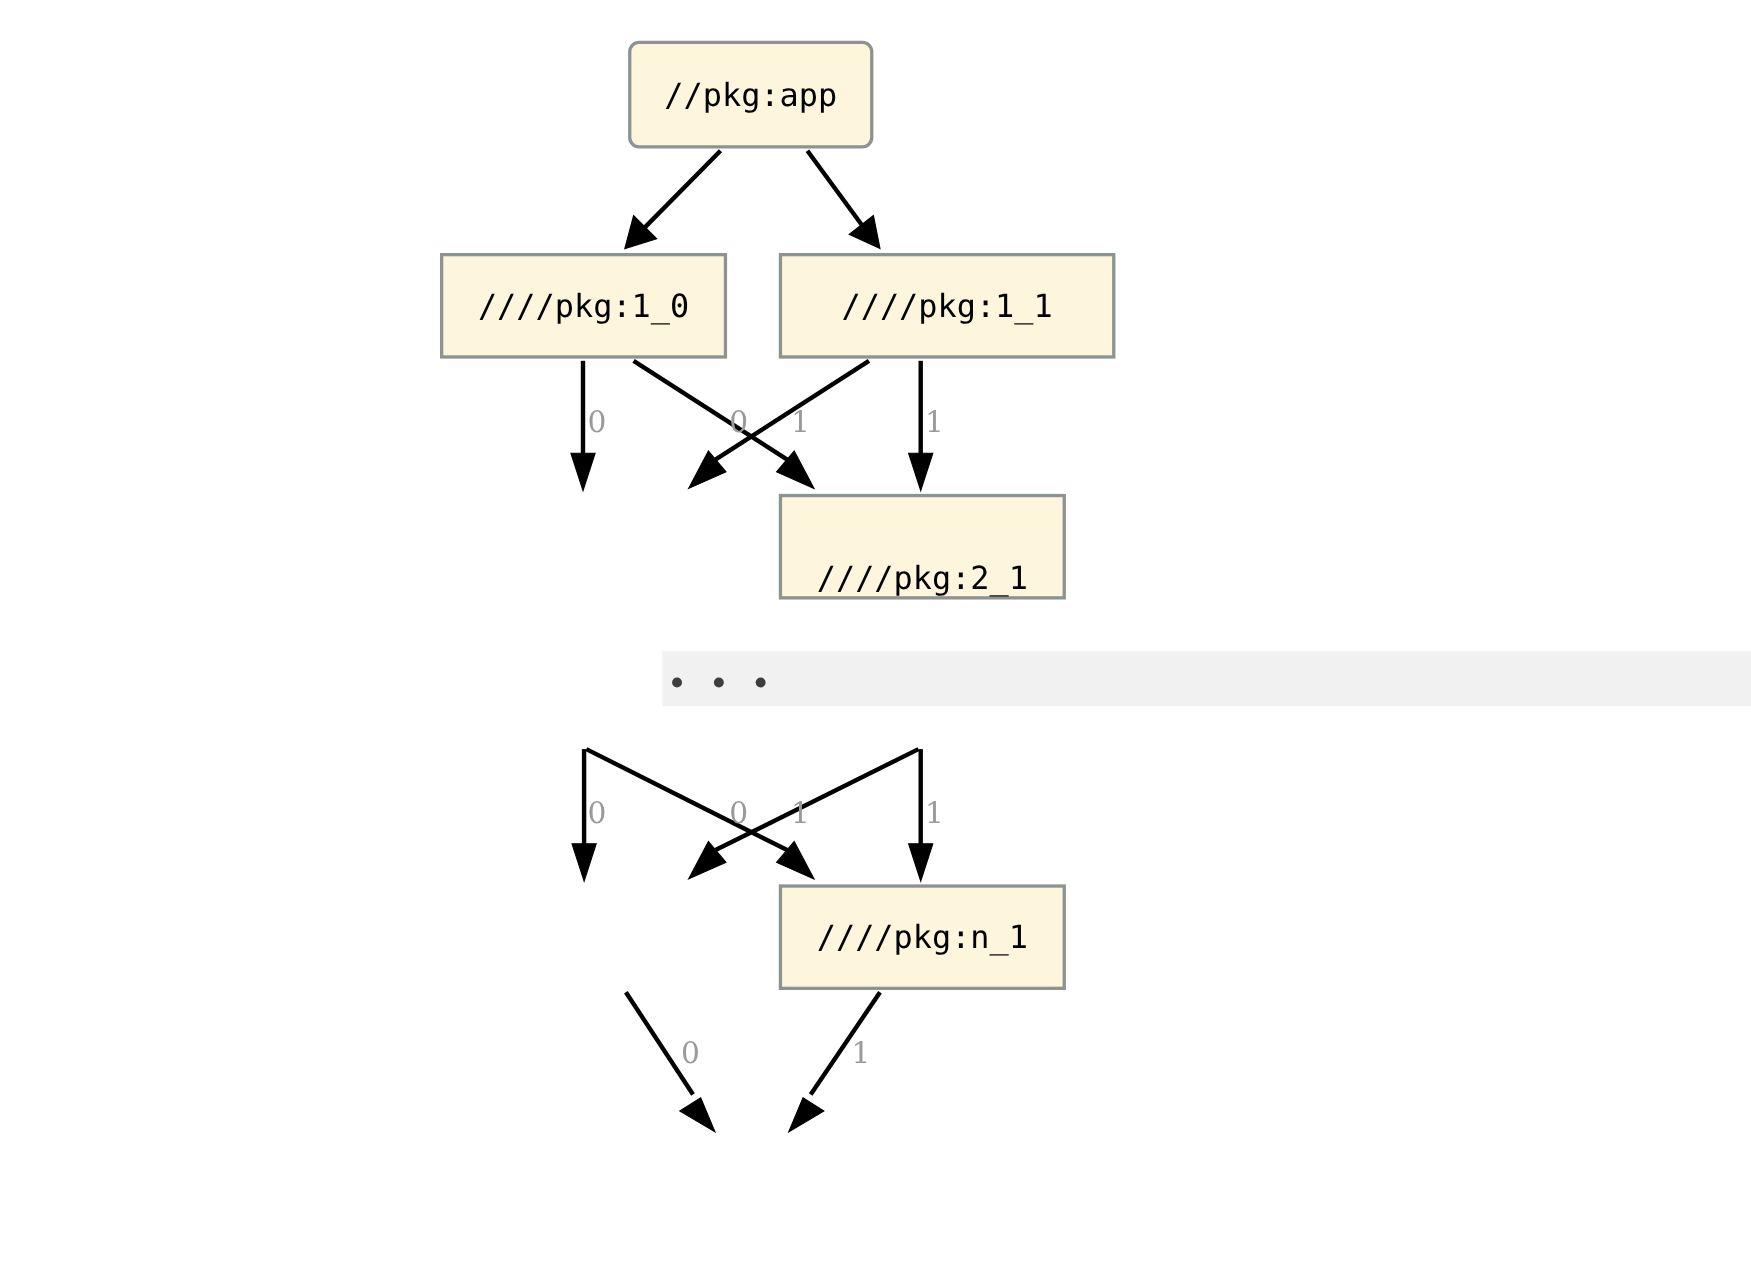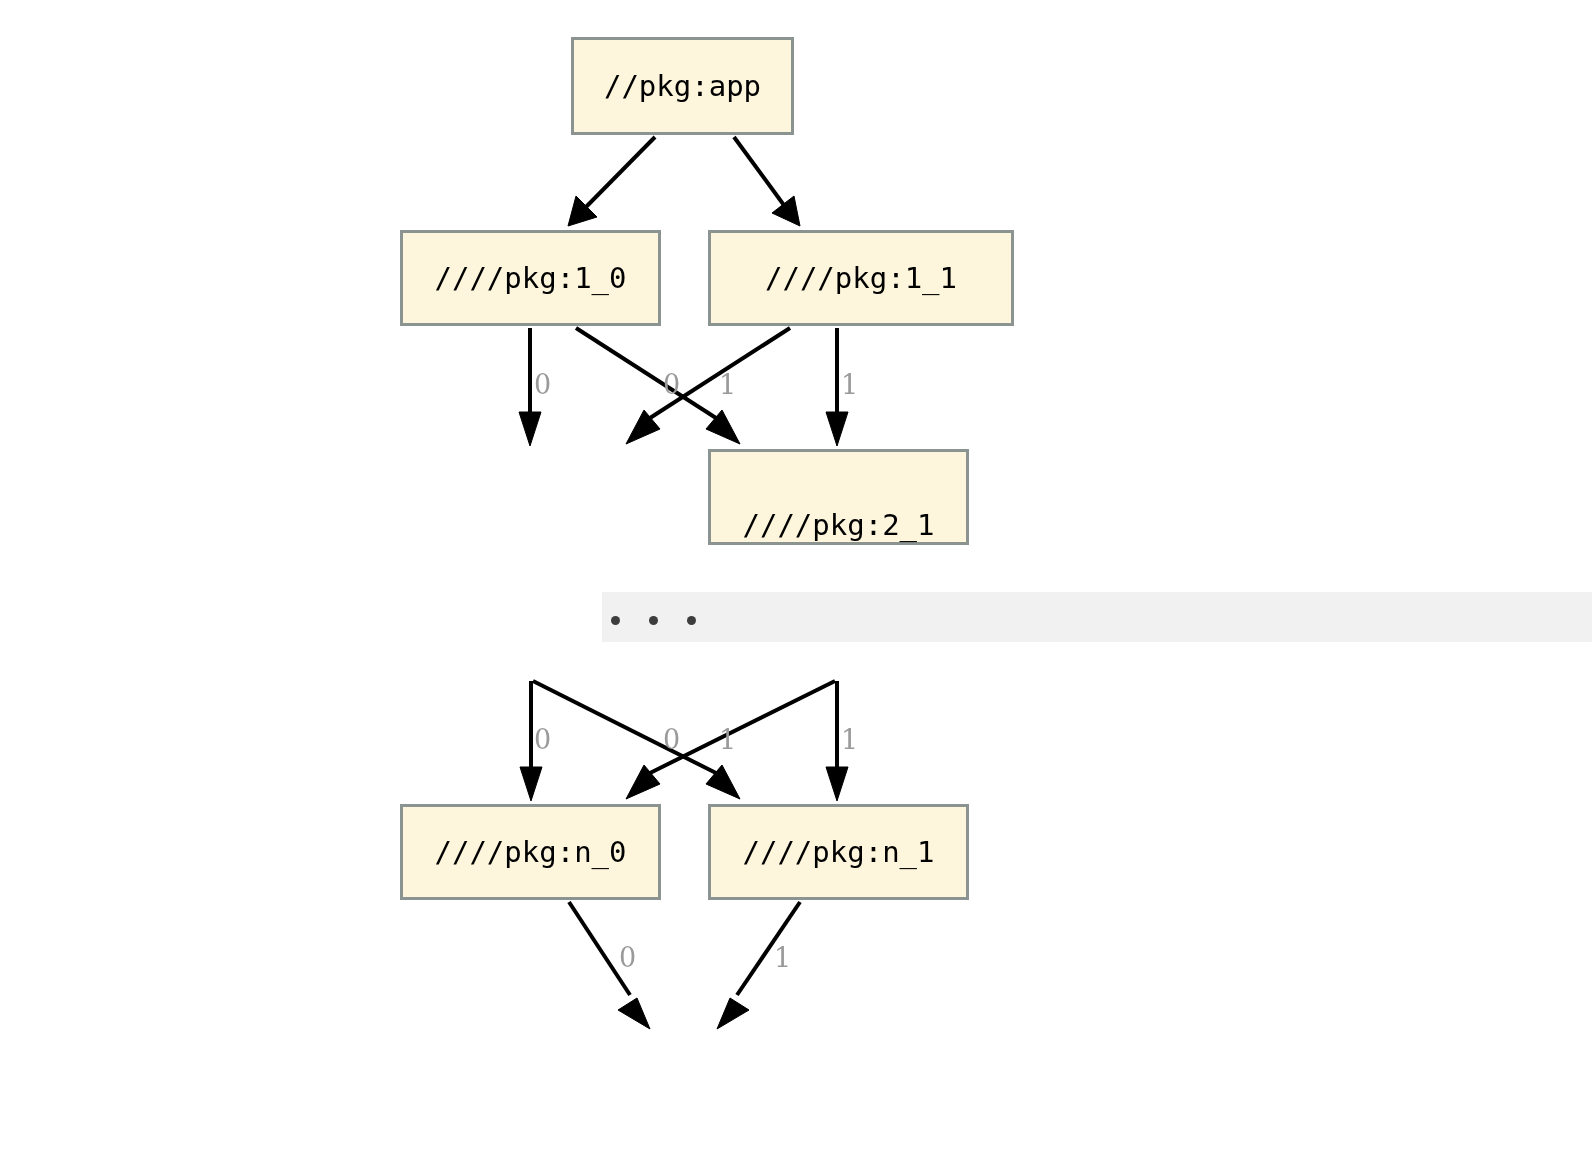--- a/index.html
+++ b/index.html
@@ -130,40 +130,37 @@
       <line x1="569" y1="902" x2="630" y2="995"></line>
       <polygon points="650,1029 618,1010 637,998"></polygon>
     </g>
 
     <g>
       <line x1="800" y1="902" x2="737" y2="995"></line>
       <polygon points="717,1029 730,998 749,1010"></polygon>
     </g>
   </svg>
 
-  <div class="node" style="left:571px; top:37px; width:223px; height:98px;">
+  <div class="node" style="left:571px; top:37px; width:223px; height:98px;border-radius:10px;">
     <span>//pkg:app</span>
   </div>
 
   <div class="node" style="left:400px; top:230px; width:261px; height:96px;">
     <span>////pkg:1_0</span>
   </div>
 
   <div class="node" style="left:708px; top:230px; width:306px; height:96px;">
     <span>////pkg:1_1</span>
   </div>
 
 
   <div class="node" style="left:708px; top:449px; width:261px; height:96px;align-items:flex-end;">
     <span>////pkg:2_1</span>
   </div>
 
-  <div class="node" style="left:400px; top:804px; width:261px; height:96px;">
-    <span>////pkg:n_0</span>
-  </div>
 
   <div class="node" style="left:708px; top:804px; width:261px; height:96px;">
     <span>////pkg:n_1</span>
   </div>
 
 
   <div class="edge-label" style="left:534px; top:371px;">0</div>
   <div class="edge-label" style="left:663px; top:371px;">0</div>
   <div class="edge-label" style="left:719px; top:371px;">1</div>
   <div class="edge-label" style="left:841px; top:371px;">1</div>

